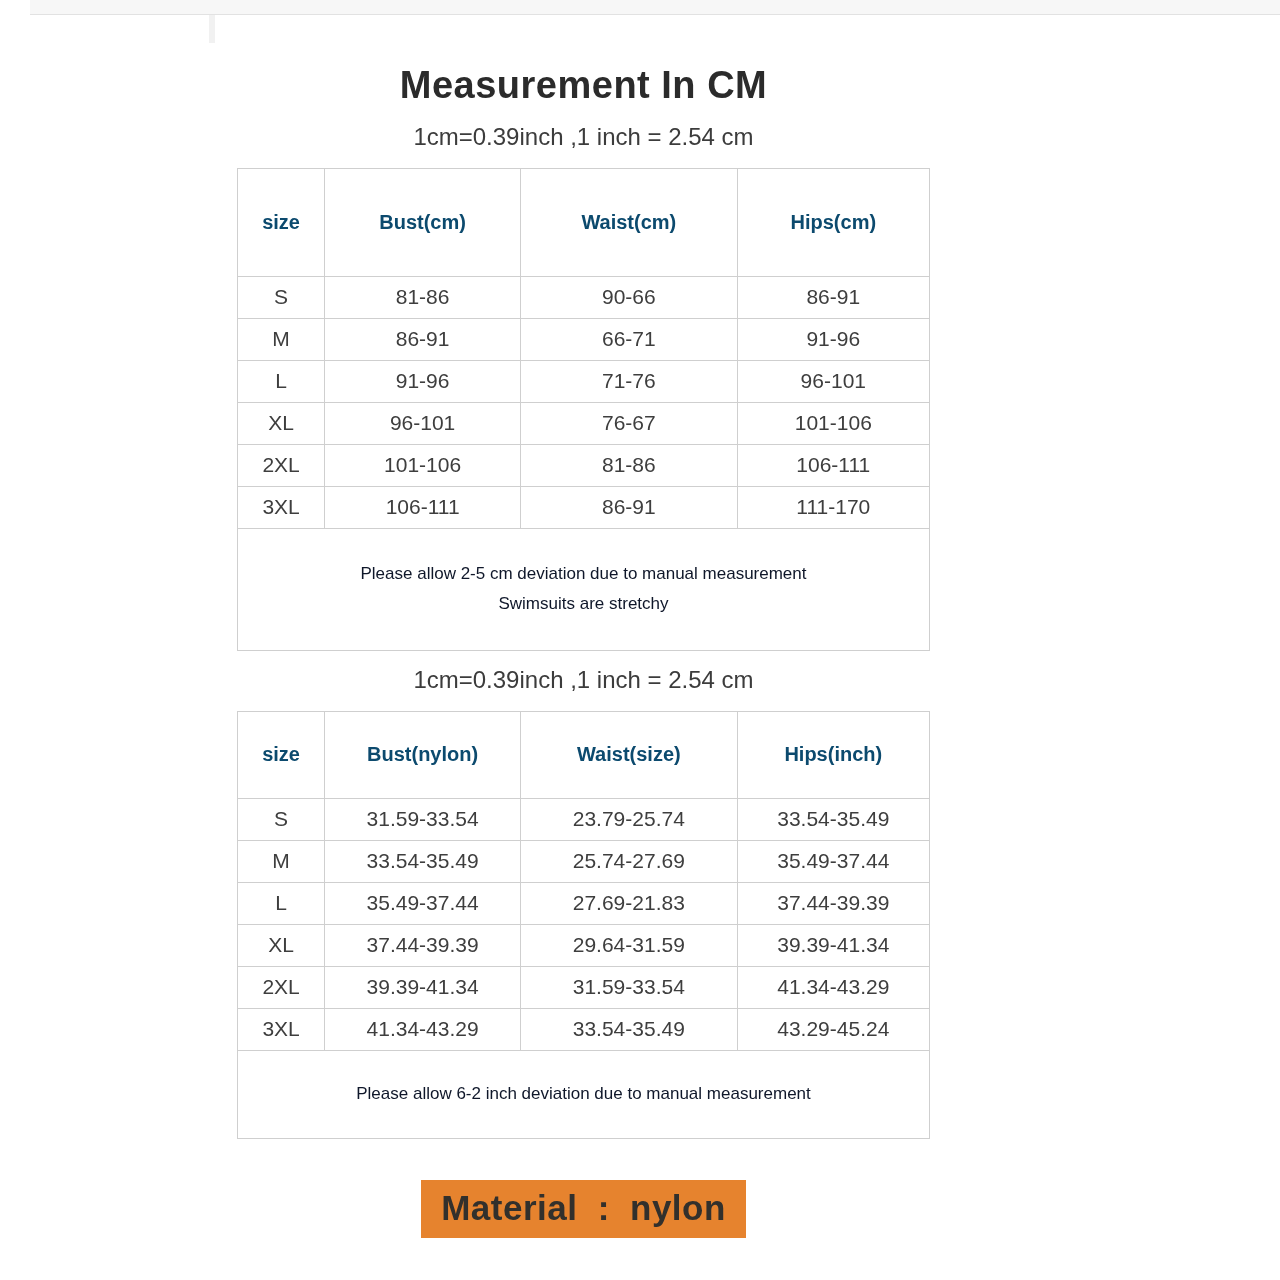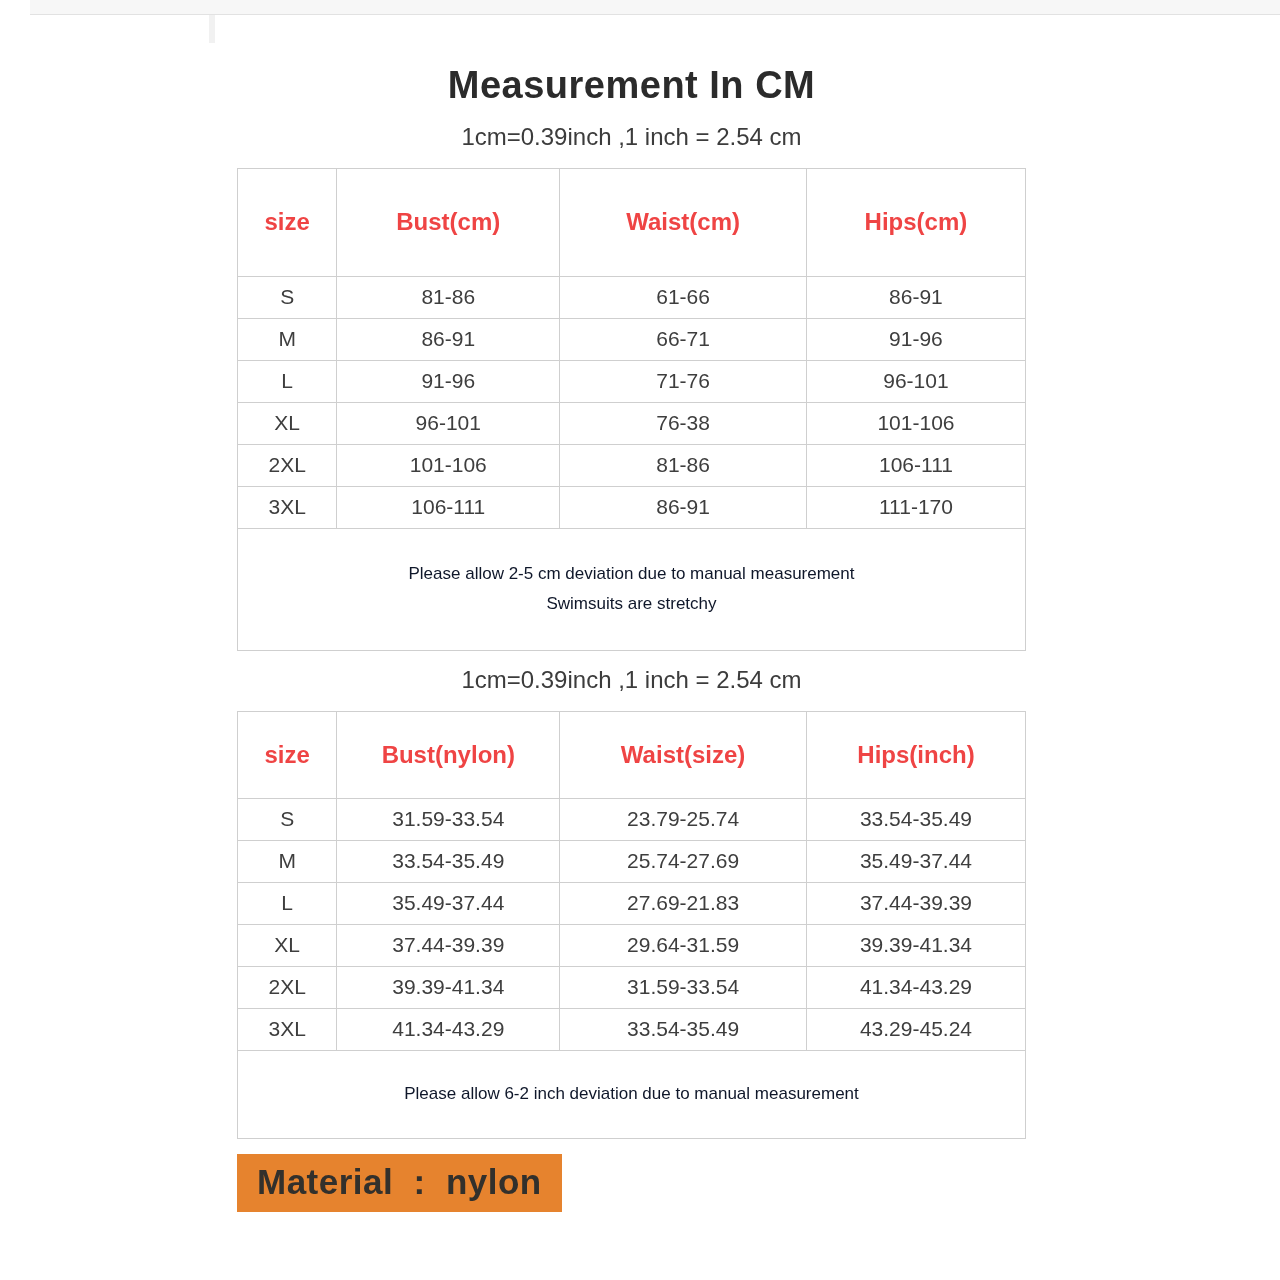--- a/index.html
+++ b/index.html
@@ -28,21 +28,21 @@
     position: absolute;
     left: 209px; top: 15px;
     width: 6px; height: 28px;
     background: #f1f1f1;
   }
 
   .content {
     position: absolute;
     left: 237px;
     top: 0;
-    width: 789px;
+    width: 693px;
   }
 
   .section-title {
     margin: 0;
     text-align: center;
     font-size: 38px;
     font-weight: bold;
     color: #2b2b2b;
     letter-spacing: 0.5px;
     line-height: 1.15;
@@ -64,23 +64,23 @@
     margin-top: 17px;
     color: #3e3e3e;
   }
   .size-table th, .size-table td {
     border: 1px solid #cfcfcf;
     text-align: center;
     vertical-align: middle;
     padding: 0;
   }
   .size-table th {
-    font-size: 24px;
+    font-size: 20px;
     font-weight: bold;
-    color: #ef4444;
+    color: #0c4a6e;
   }
   .size-table tbody td {
     font-size: 21px;
     height: 41px;
   }
   .cm-table thead th   { height: 107px; }
   .inch-table thead th { height: 86px; }
   .cm-table tfoot td   { height: 121px; }
   .inch-table tfoot td { height: 87px; }
   .size-table tfoot td {
@@ -89,21 +89,22 @@
   }
   .note-line { line-height: 1.8; }
 
   
   .inch-table thead th + th,
   .inch-table tbody td + td {
     border-left-style: dashed;
   }
 
   .banner-wrap {
-    margin-top: 15px;
+    margin-top: 41px;
+    text-align: center;
   }
   .material-banner {
     display: inline-block;
     padding: 8px 20px 10px 20px;
     font-size: 35px;
     font-weight: bold;
     color: #32302c;
     word-spacing: 10px;
     letter-spacing: 0.5px;
   }
@@ -133,39 +134,39 @@
               <th>size</th>
               <th>Bust(cm)</th>
               <th>Waist(cm)</th>
               <th>Hips(cm)</th>
             </tr>
           </thead>
         <tbody>
             <tr>
               <td>S</td>
               <td>81-86</td>
-              <td>61-66</td>
+              <td>90-66</td>
               <td>86-91</td>
             </tr>
             <tr>
               <td>M</td>
               <td>86-91</td>
               <td>66-71</td>
               <td>91-96</td>
             </tr>
             <tr>
               <td>L</td>
               <td>91-96</td>
               <td>71-76</td>
               <td>96-101</td>
             </tr>
             <tr>
               <td>XL</td>
               <td>96-101</td>
-              <td>76-38</td>
+              <td>76-67</td>
               <td>101-106</td>
             </tr>
             <tr>
               <td>2XL</td>
               <td>101-106</td>
               <td>81-86</td>
               <td>106-111</td>
             </tr>
             <tr>
               <td>3XL</td>

